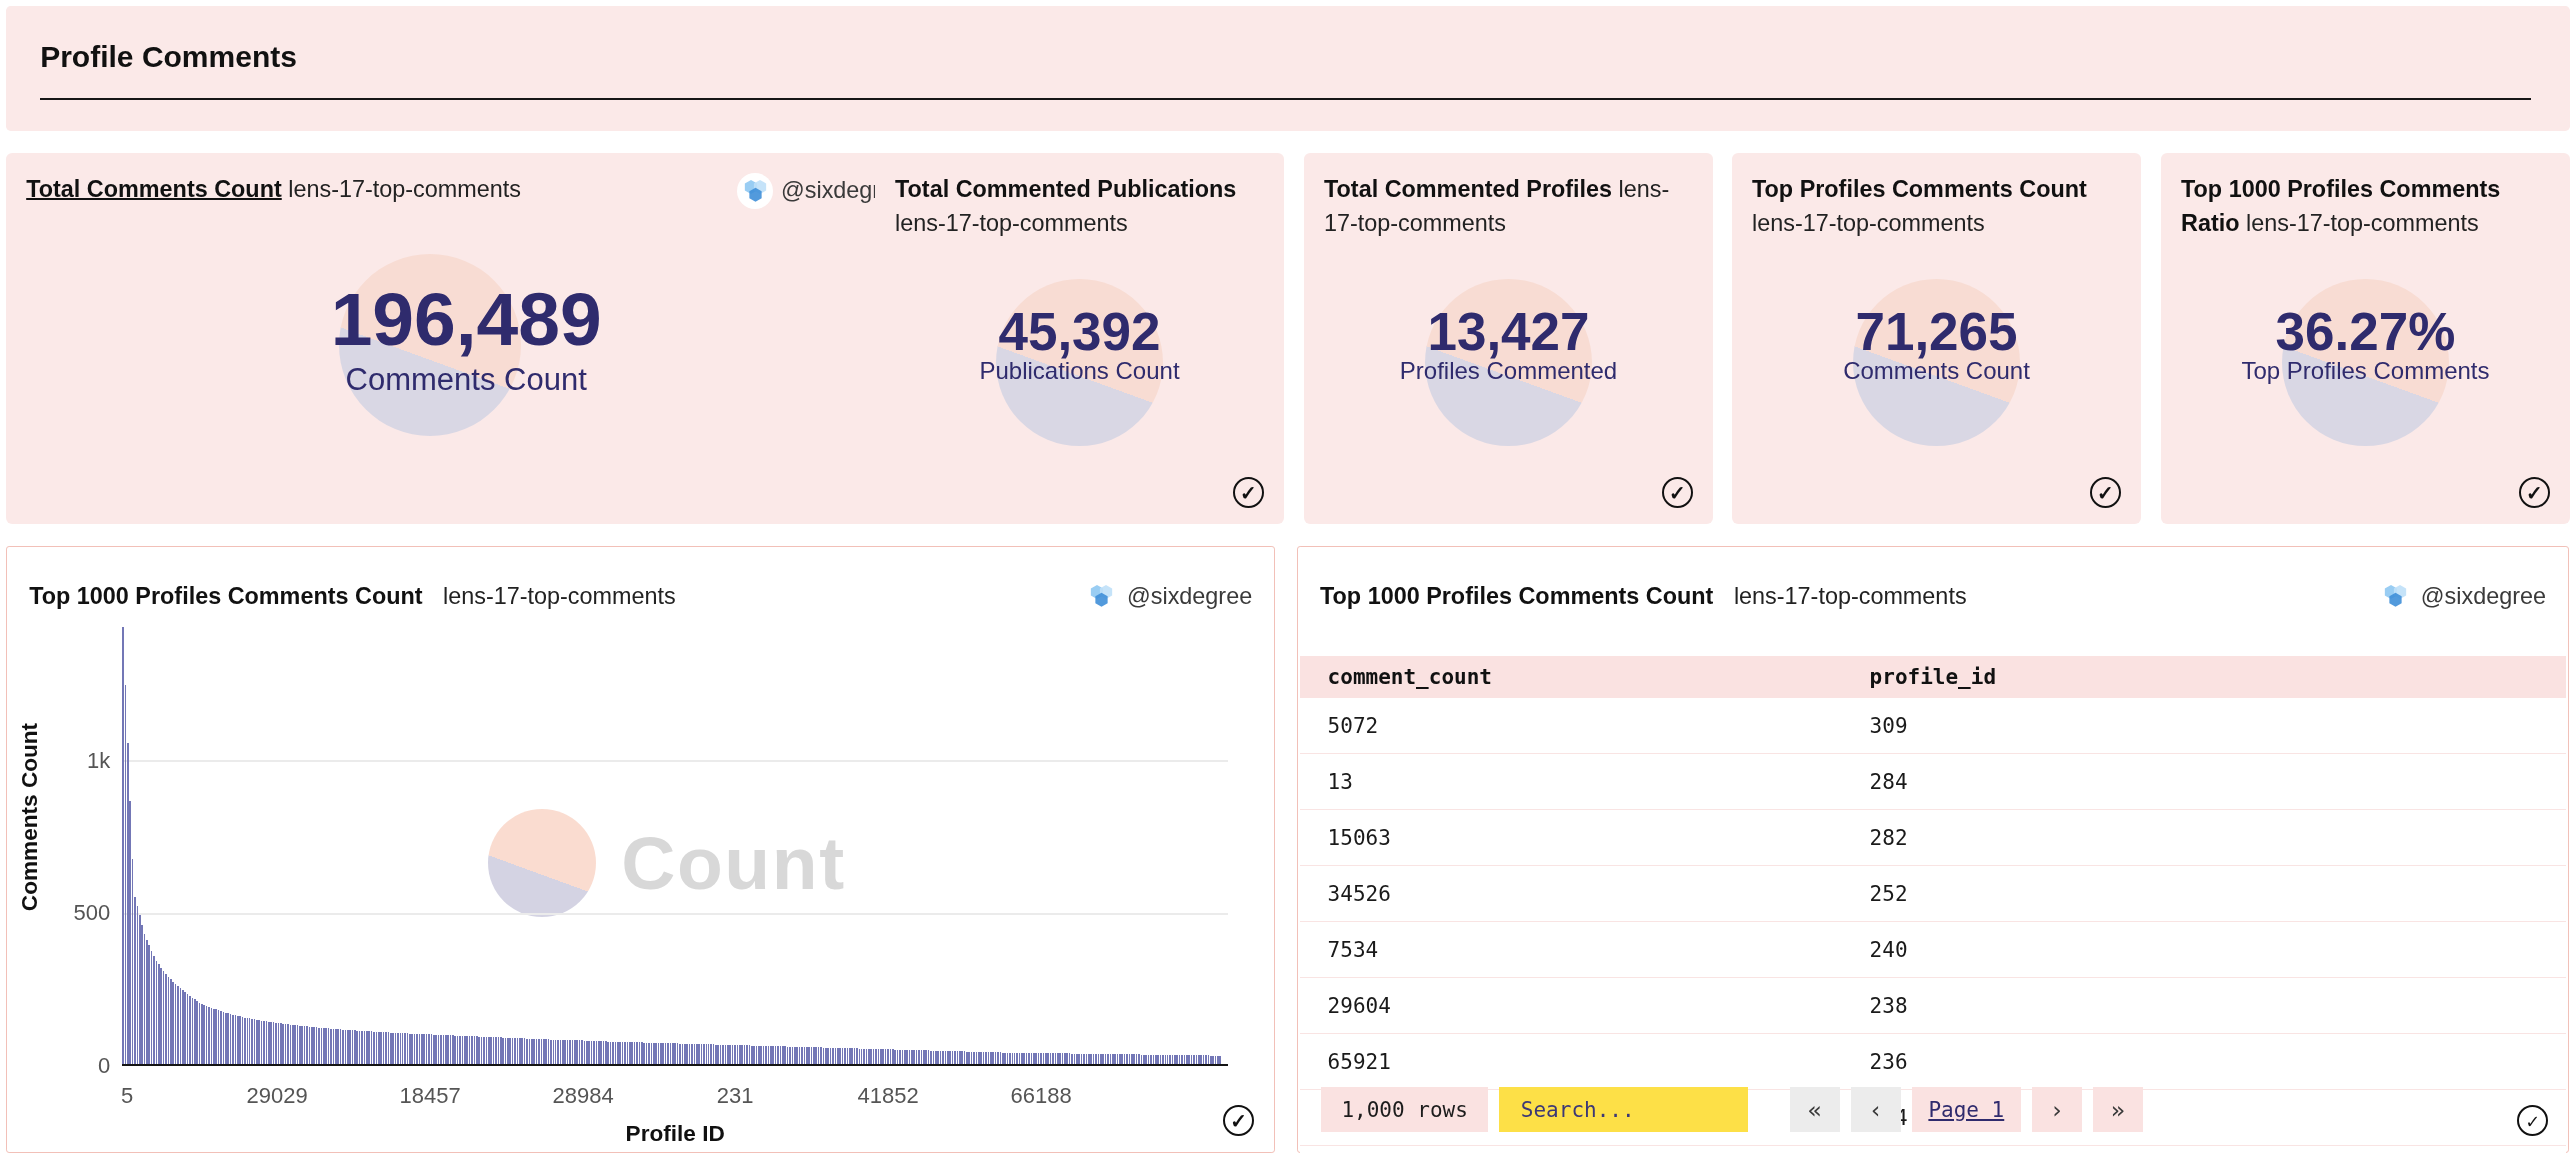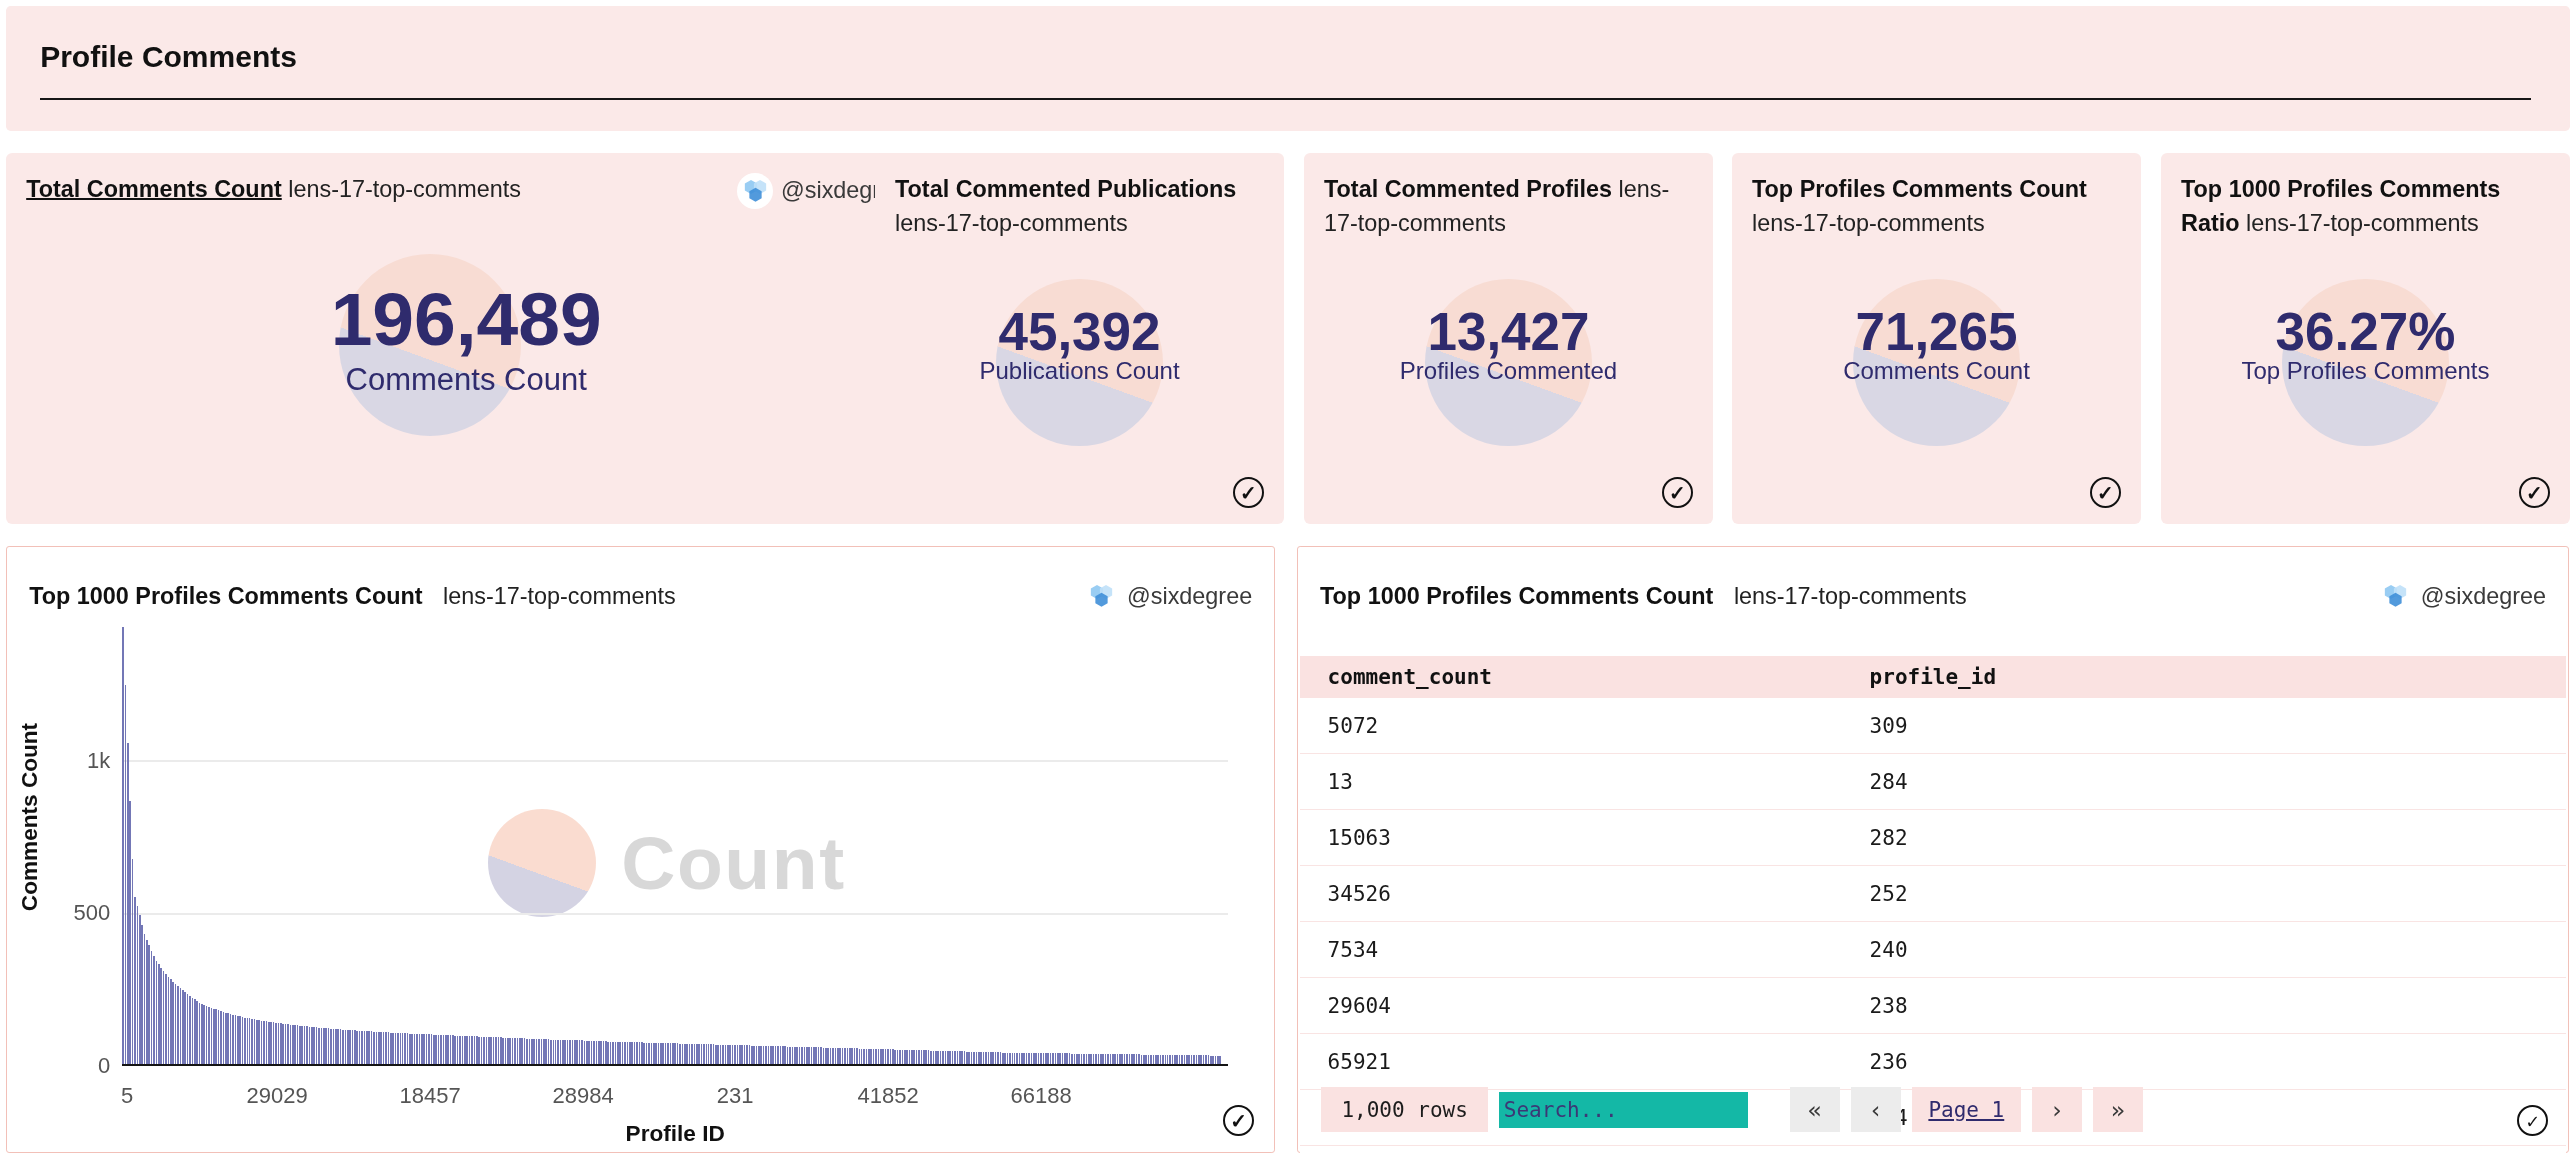--- a/index.html
+++ b/index.html
@@ -65,21 +65,21 @@
   #table-card .phead { font-family:"Liberation Sans", sans-serif; }
   .thead { position:absolute; left:1.6px; right:1.6px; top:109px; height:42px; background:#fae2e1;
     display:grid; grid-template-columns:542px 1fr; align-items:center; padding-left:28px;
     font-size:21px; font-weight:bold; color:#111; }
   .tbody { position:absolute; left:1.6px; right:1.6px; top:151px; }
   .trow { height:56px; display:grid; grid-template-columns:542px 1fr; align-items:center;
     padding-left:28px; font-size:21px; color:#1a1a1a; border-bottom:1.6px solid #f9e4e3; background:#fff; }
   .tfoot { position:absolute; left:23.4px; top:540px; height:45px; display:flex; align-items:center; gap:11px; }
   .chip { height:45px; display:flex; align-items:center; padding:0 20px; background:#fae2e1;
     font-size:21px; color:#1c1c1c; border:none; }
-  .search { width:249px; height:36px; background:#14b8a6; border:none; padding:0 5px;
+  .search { width:249px; height:45px; background:#fde047; border:none; padding:0 22px;
     font-family:"DejaVu Sans Mono", monospace; font-size:21px; color:#3c3876; }
   .search::placeholder { color:#3c3876; opacity:1; }
   .pgbtn { width:50px; height:45px; display:flex; align-items:center; justify-content:center;
     font-size:23.4px; border:none; cursor:pointer; font-family:"DejaVu Sans Mono", monospace; }
   .pgbtn.gray { background:#ececec; color:#3a3a3a; }
   .pgbtn.pink { background:#fae2e1; color:#3a3a3a; }
   .pgpage { width:109px; height:45px; display:flex; align-items:center; justify-content:center;
     background:#fae2e1; font-size:21px; color:#2f2b6d; text-decoration:underline;
     border:none; cursor:pointer; font-family:"DejaVu Sans Mono", monospace; }
 </style>

